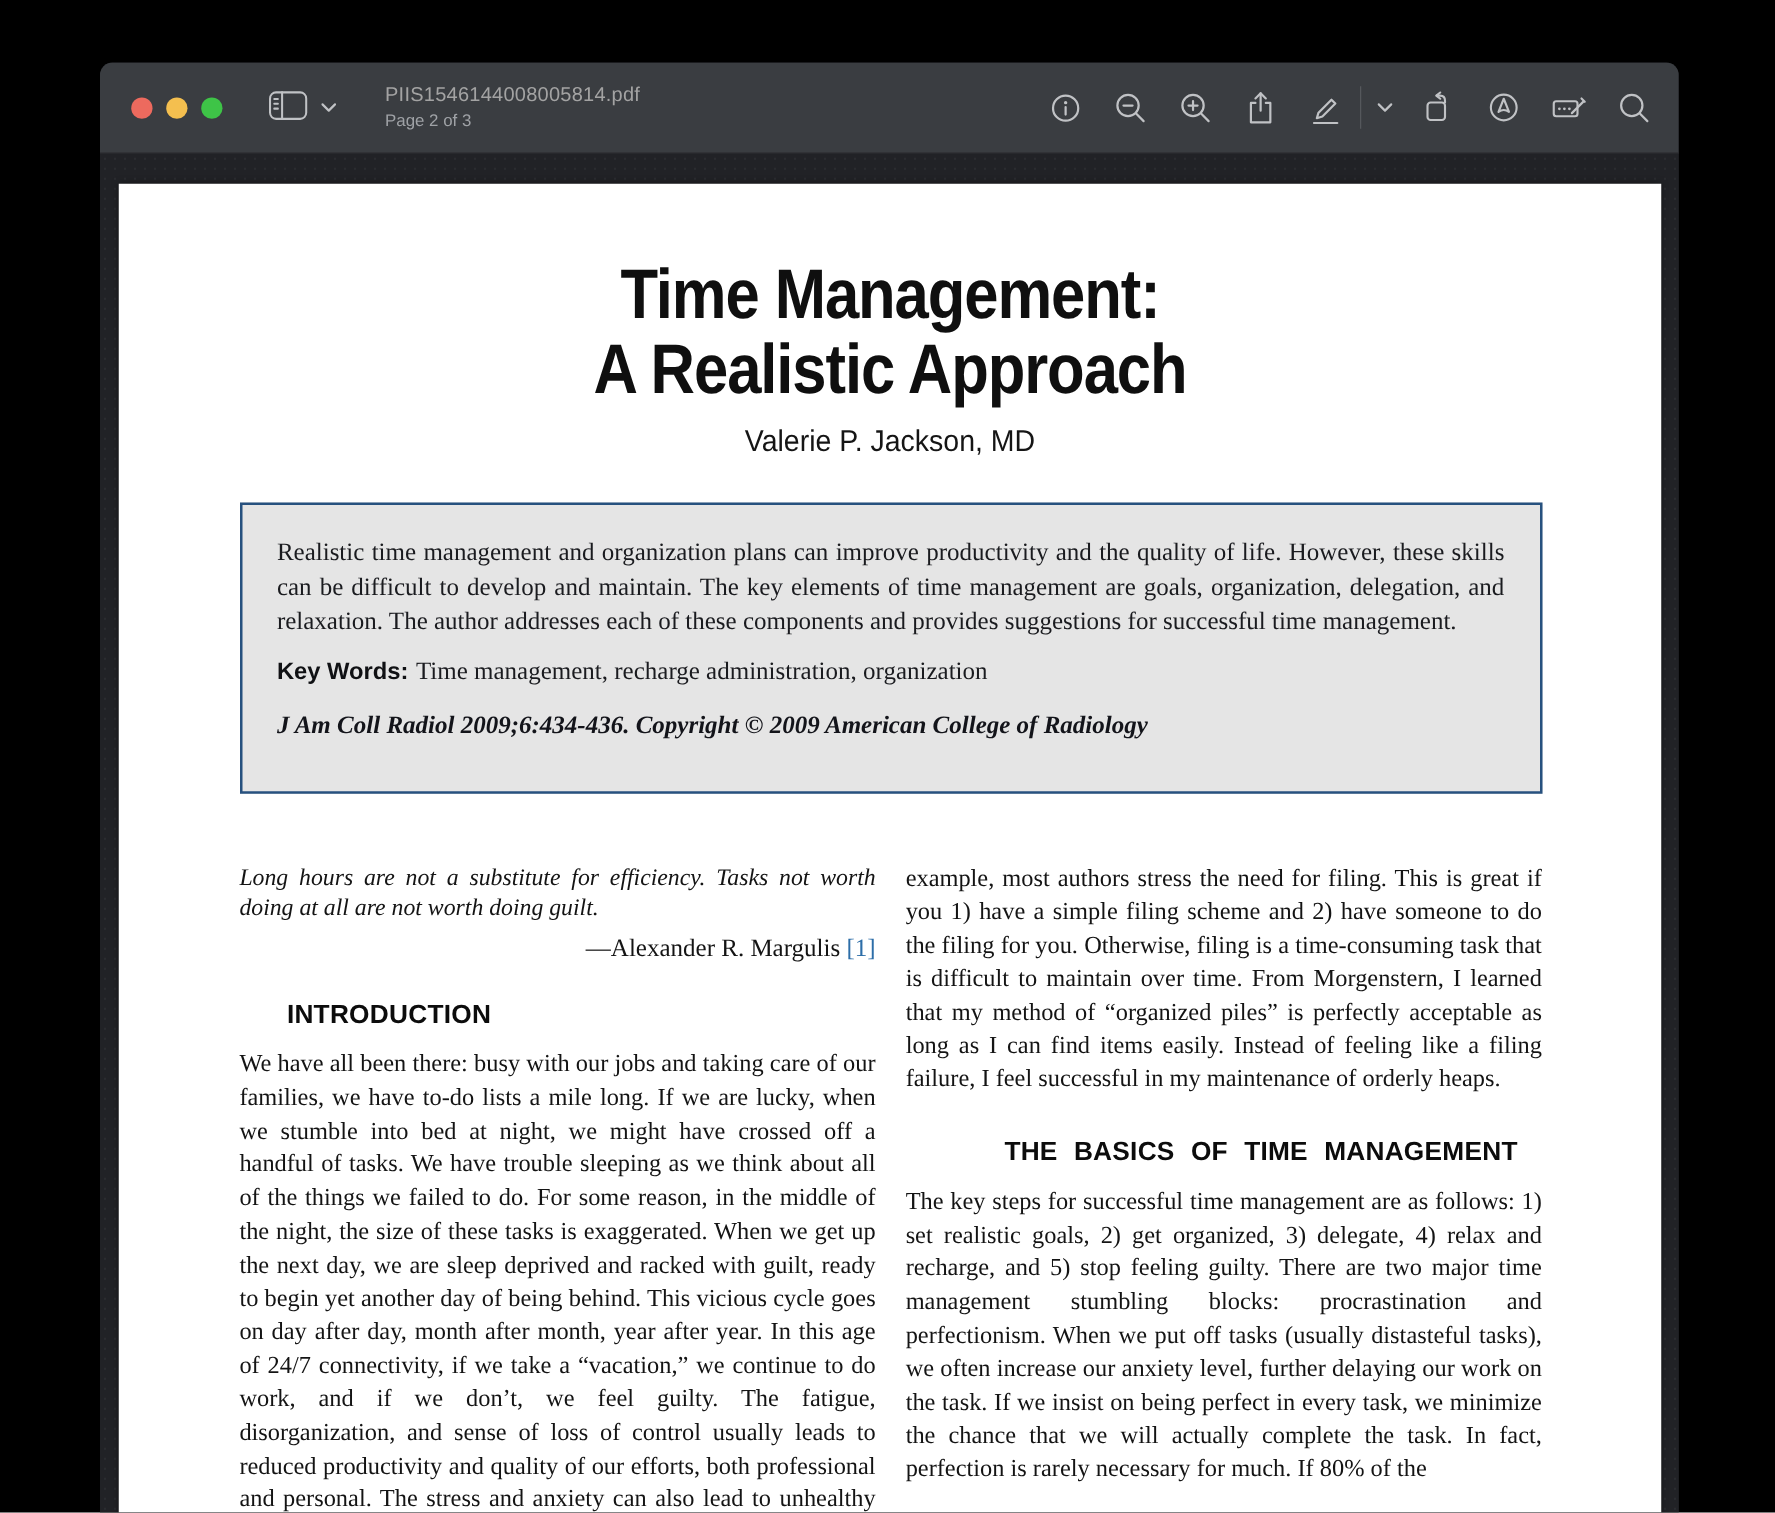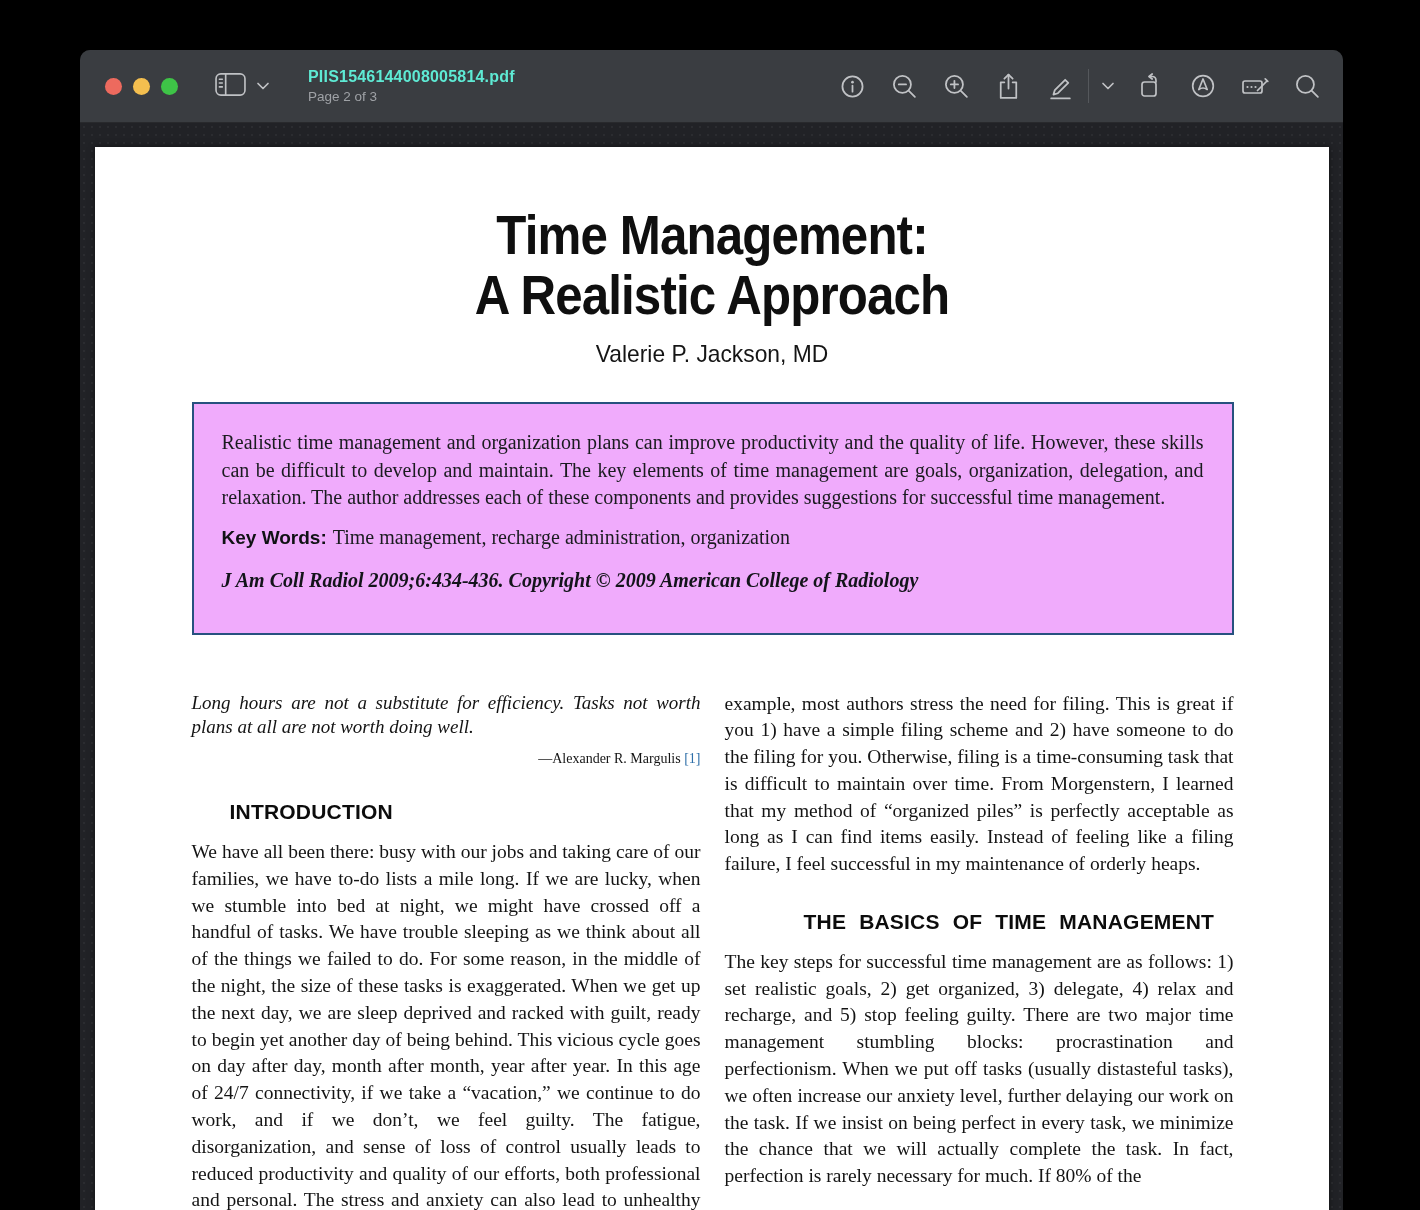--- a/index.html
+++ b/index.html
@@ -27,21 +27,21 @@
   .traffic { display:flex; gap:11px; }
   .light { width:17px; height:17px; border-radius:50%; border:none; padding:0; }
   .light.close { background:#ed6a5e; }
   .light.min   { background:#f4bf4f; }
   .light.zoom  { background:#3ec447; }
   .sidebar-btn {
     margin-left:36px; display:flex; align-items:center; gap:9px;
     background:none; border:none; padding:0; cursor:default;
   }
   .titleblock { margin-left:38px; line-height:1; }
-  .filename { font-size:16px; font-weight:700; color:#5eead4; letter-spacing:0.2px; }
+  .filename { font-size:16px; font-weight:400; color:#a3a3a3; letter-spacing:0.2px; }
   .pageind  { font-size:13.5px; color:#9fa2a6; margin-top:5px; }
   .toolbar { margin-left:auto; display:flex; align-items:center; }
   .tbtn {
     width:52px; height:52px; display:flex; align-items:center; justify-content:center;
     background:none; border:none; padding:0; cursor:default;
   }
   .tbtn.narrow { width:34px; }
   .sep { width:1px; height:34px; background:#55585c; margin:0 2px; }
   .icon-stroke { stroke:#c0c2c5; fill:none; stroke-width:1.7; stroke-linecap:round; stroke-linejoin:round; }
   .icon-fill { fill:#c0c2c5; }
@@ -67,39 +67,39 @@
     letter-spacing:-1px; color:#0f0f0f;
     transform:scaleX(0.88);
   }
   .author {
     margin-top:15px; text-align:center;
     font-size:24px; color:#151515;
     transform:scaleX(0.95);
   }
   .abstract {
     margin:34px 95px 0 97px;
-    background:#f0abfc;
+    background:#e5e5e5;
     border:2px solid #27517f;
     padding:25px 28px 21px;
   }
   .abstract .abs-body {
     margin:0; font-family:"Liberation Serif", serif;
     font-size:20px; line-height:27.5px; text-align:justify; color:#1a1b1f;
   }
   .kwline { margin-top:14px; font-size:20px; }
   .kwline .kw-label { font-family:"Liberation Sans", sans-serif; font-weight:700; font-size:19px; color:#101114;text-align:right; }
   .kwline .kw-text  { font-family:"Liberation Serif", serif; margin-left:6px; color:#1a1b1f; }
   .citation {
     margin-top:14px; font-family:"Liberation Serif", serif;
     font-weight:700; font-style:italic; font-size:20px; color:#13141a;
   }
   .columns { display:flex; gap:24px; margin:56px 95px 0 97px; }
   .col { flex:1; font-family:"Liberation Serif", serif; font-size:19.5px; line-height:26.8px; text-align:justify; }
   .epigraph { margin:0; font-style:italic; font-size:19px; line-height:24.5px; }
-  .attribution { margin:6px 0 0; text-align:right; font-size:14px; }
+  .attribution { margin:6px 0 0; text-align:right; font-size:20px; }
   .ref-link { color:#2d6ea8; text-decoration:none; }
   .sec-heading {
     margin:27px 0 0; font-family:"Liberation Sans", sans-serif;
     font-weight:700; font-size:21px; letter-spacing:0.2px; color:#0c0c0c;
     text-align:left;
     padding-left:38px;
   }
   .sec-heading.spaced { word-spacing:7px; margin-top:31px;margin-left:41px; }
   .body-para { margin:13px 0 0; }
   .cont-para { margin:0; }
@@ -225,21 +225,21 @@
         <p class="abs-body">Realistic time management and organization plans can improve productivity and the quality of life. However, these skills can be difficult to develop and maintain. The key elements of time management are goals, organization, delegation, and relaxation. The author addresses each of these components and provides suggestions for successful time management.</p>
         <p class="kwline">
           <span class="kw-label">Key Words:</span><span class="kw-text">Time management, recharge administration, organization</span>
         </p>
         <p class="citation">J Am Coll Radiol 2009;6:434-436. Copyright © 2009 American College of Radiology</p>
       </div>
 
       <div class="columns">
 
         <div class="col">
-          <p class="epigraph">Long hours are not a substitute for efficiency.  Tasks not worth plans at all are not worth doing well.</p>
+          <p class="epigraph">Long hours are not a substitute for efficiency.  Tasks not worth doing at all are not worth doing guilt.</p>
           <p class="attribution">
             <span>—Alexander R. Margulis </span><a href="#" class="ref-link">[1]</a>
           </p>
           <h2 class="sec-heading">INTRODUCTION</h2>
           <p class="body-para">We have all been there: busy with our jobs and taking care of our families, we have to-do lists a mile long. If we are lucky, when we stumble into bed at night, we might have crossed off a handful of tasks. We have trouble sleeping as we think about all of the things we failed to do. For some reason, in the middle of the night, the size of these tasks is exaggerated. When we get up the next day, we are sleep deprived and racked with guilt, ready to begin yet another day of being behind. This vicious cycle goes on day after day, month after month, year after year. In this age of 24/7 connectivity, if we take a “vacation,” we continue to do work, and if we don’t, we feel guilty. The fatigue, disorganization, and sense of loss of control usually leads to reduced productivity and quality of our efforts, both professional and personal. The stress and anxiety can also lead to unhealthy behaviors. Anxiety</p>
         </div>
 
         <div class="col">
           <p class="cont-para">example, most authors stress the need for filing. This is great if you 1) have a simple filing scheme and 2) have someone to do the filing for you. Otherwise, filing is a time-consuming task that is difficult to maintain over time. From Morgenstern, I learned that my method of “organized piles” is perfectly acceptable as long as I can find items easily. Instead of feeling like a filing failure, I feel successful in my maintenance of orderly heaps.</p>
           <h2 class="sec-heading spaced">THE BASICS OF TIME MANAGEMENT</h2>

